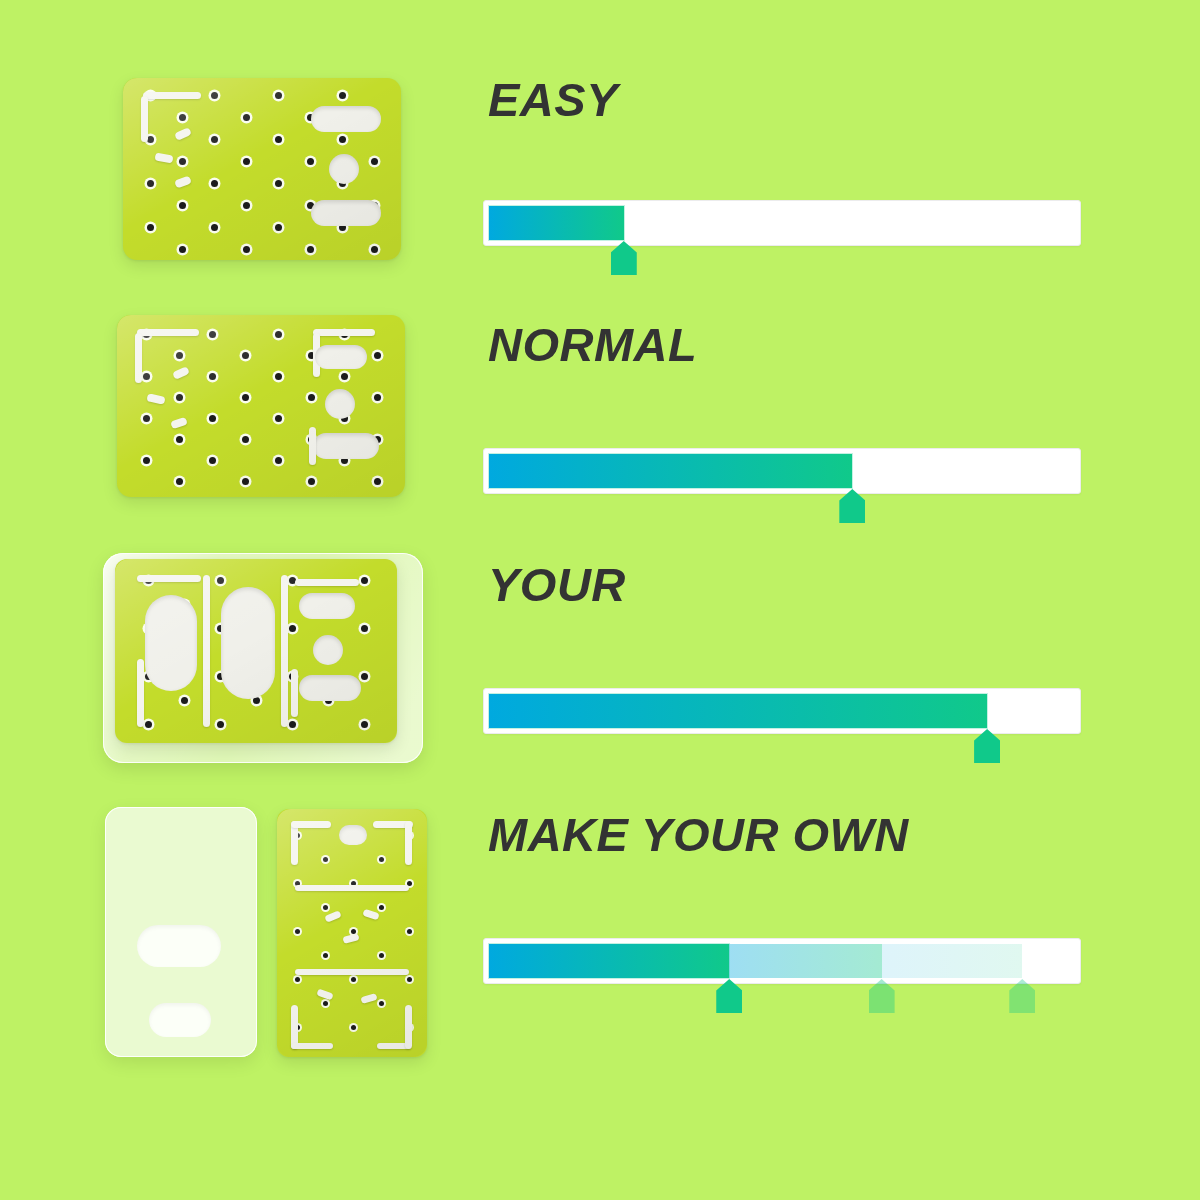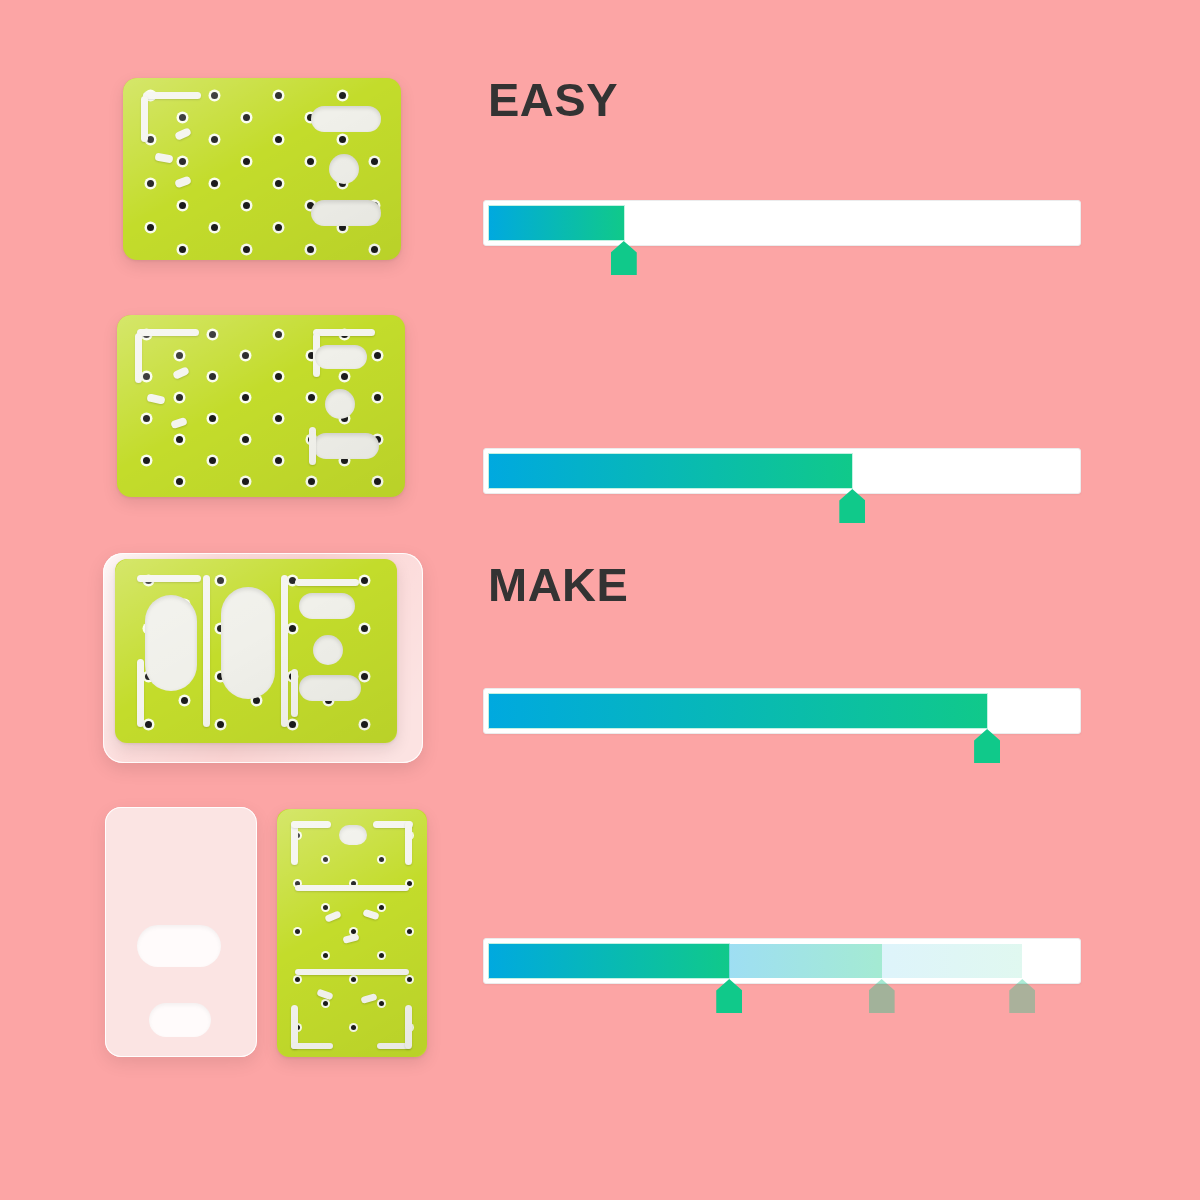--- a/index.html
+++ b/index.html
@@ -12,21 +12,22 @@
 
   body {
     background: #f5f5f5;
     font-family: "Liberation Sans", sans-serif;
     position: relative;
   }
 
   #infographic {
     position: absolute;
     inset: 0;
-    background: #fca5a5;
+    background: #bef264;
+    font-style: italic;
   }
 
   
   .level-row {
     position: absolute;
     left: 0;
     width: 1200px;
   }
 
   .row-easy   { top: 60px;  height: 250px; }
@@ -325,20 +326,21 @@
           <div class="wall round" style="left: 30px; top: 80px; width: 18px; height: 8px; transform: rotate(12deg);"></div>
           <div class="wall round" style="left: 54px; top: 104px; width: 16px; height: 8px; transform: rotate(-18deg);"></div>
           <div class="wall round" style="left: 196px; top: 14px; width: 62px; height: 7px;"></div>
           <div class="wall round" style="left: 196px; top: 18px; width: 7px; height: 44px;"></div>
           <div class="slot-oval" style="left: 198px; top: 30px; width: 52px; height: 24px;"></div>
           <div class="slot-circle" style="left: 208px; top: 74px; width: 30px; height: 30px;"></div>
           <div class="slot-oval" style="left: 196px; top: 118px; width: 66px; height: 26px;"></div>
           <div class="wall round" style="left: 192px; top: 112px; width: 7px; height: 38px;"></div>
         </div>
     </div>
+    <div class="level-label">NORMAL</div>
     <div class="slider">
       <div class="track">
         <div class="track-inner">
             <div class="fill primary" style="width: 62%; opacity: 1;"></div>
             <div class="marker" style="left: 62%; opacity: 1;"></div>
           </div>
       </div>
     </div>
   </div>
 
@@ -379,21 +381,21 @@
           <div class="wall round" style="left: 22px; top: 100px; width: 7px; height: 68px;"></div>
           <div class="slot-oval" style="left: 30px; top: 36px; width: 52px; height: 96px;"></div>
           <div class="slot-oval" style="left: 106px; top: 28px; width: 54px; height: 112px;"></div>
           <div class="wall round" style="left: 180px; top: 20px; width: 64px; height: 7px;"></div>
           <div class="slot-oval" style="left: 184px; top: 34px; width: 56px; height: 26px;"></div>
           <div class="slot-circle" style="left: 198px; top: 76px; width: 30px; height: 30px;"></div>
           <div class="slot-oval" style="left: 184px; top: 116px; width: 62px; height: 26px;"></div>
           <div class="wall round" style="left: 176px; top: 110px; width: 7px; height: 48px;"></div>
         </div>
     </div>
-    <div class="level-label">MAKE</div>
+    <div class="level-label">YOUR</div>
     <div class="slider">
       <div class="track">
         <div class="track-inner">
             <div class="fill primary" style="width: 85%; opacity: 1;"></div>
             <div class="marker" style="left: 85%; opacity: 1;"></div>
           </div>
       </div>
     </div>
   </div>
 
@@ -438,20 +440,21 @@
           <div class="wall round" style="left: 14px; top: 234px; width: 42px; height: 6px;"></div>
           <div class="wall round" style="left: 100px; top: 234px; width: 34px; height: 6px;"></div>
           <div class="wall round" style="left: 128px; top: 196px; width: 7px; height: 44px;"></div>
           <div class="wall round" style="left: 48px; top: 104px; width: 16px; height: 7px; transform: rotate(-22deg);"></div>
           <div class="wall round" style="left: 86px; top: 102px; width: 16px; height: 7px; transform: rotate(18deg);"></div>
           <div class="wall round" style="left: 66px; top: 126px; width: 16px; height: 7px; transform: rotate(-14deg);"></div>
           <div class="wall round" style="left: 40px; top: 182px; width: 16px; height: 7px; transform: rotate(20deg);"></div>
           <div class="wall round" style="left: 84px; top: 186px; width: 16px; height: 7px; transform: rotate(-16deg);"></div>
         </div>
     </div>
+    <div class="level-label">MAKE YOUR OWN</div>
     <div class="slider">
       <div class="track">
         <div class="track-inner">
             <div class="fill primary" style="width: 41%; opacity: 1;"></div>
             <div class="fill" style="width: 26%; opacity: 0.38;"></div>
             <div class="fill" style="width: 24%; opacity: 0.13;"></div>
             <div class="marker" style="left: 41%; opacity: 1;"></div>
             <div class="marker" style="left: 67%; opacity: 0.38;"></div>
             <div class="marker" style="left: 91%; opacity: 0.35;"></div>
           </div>

